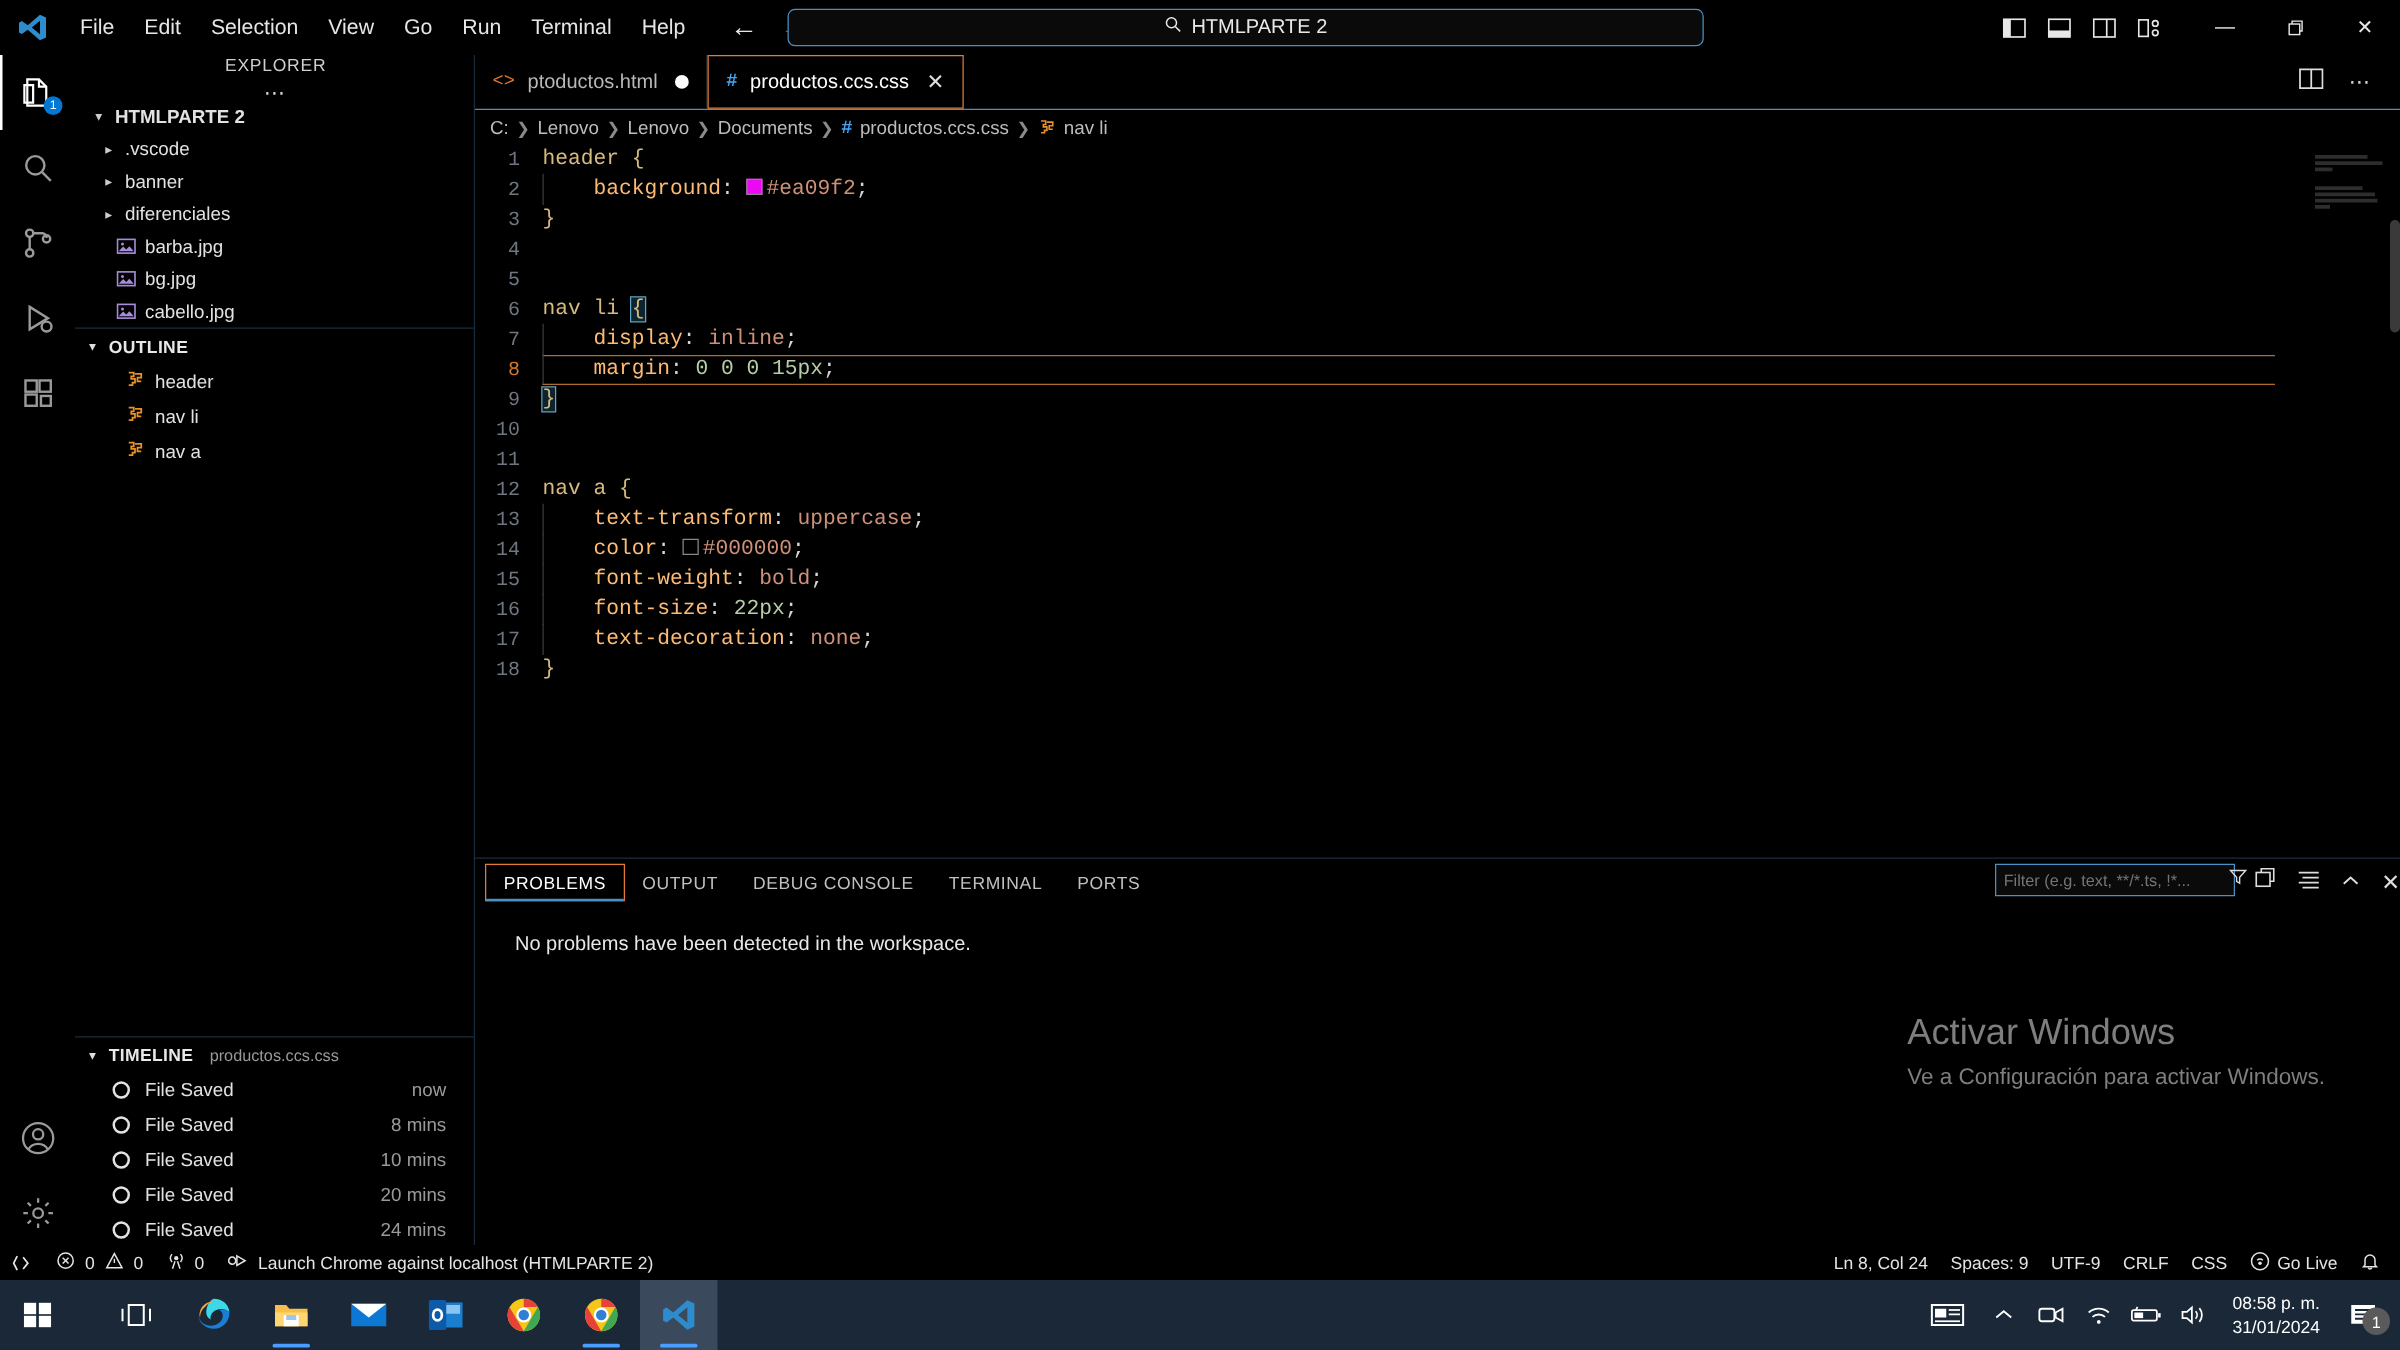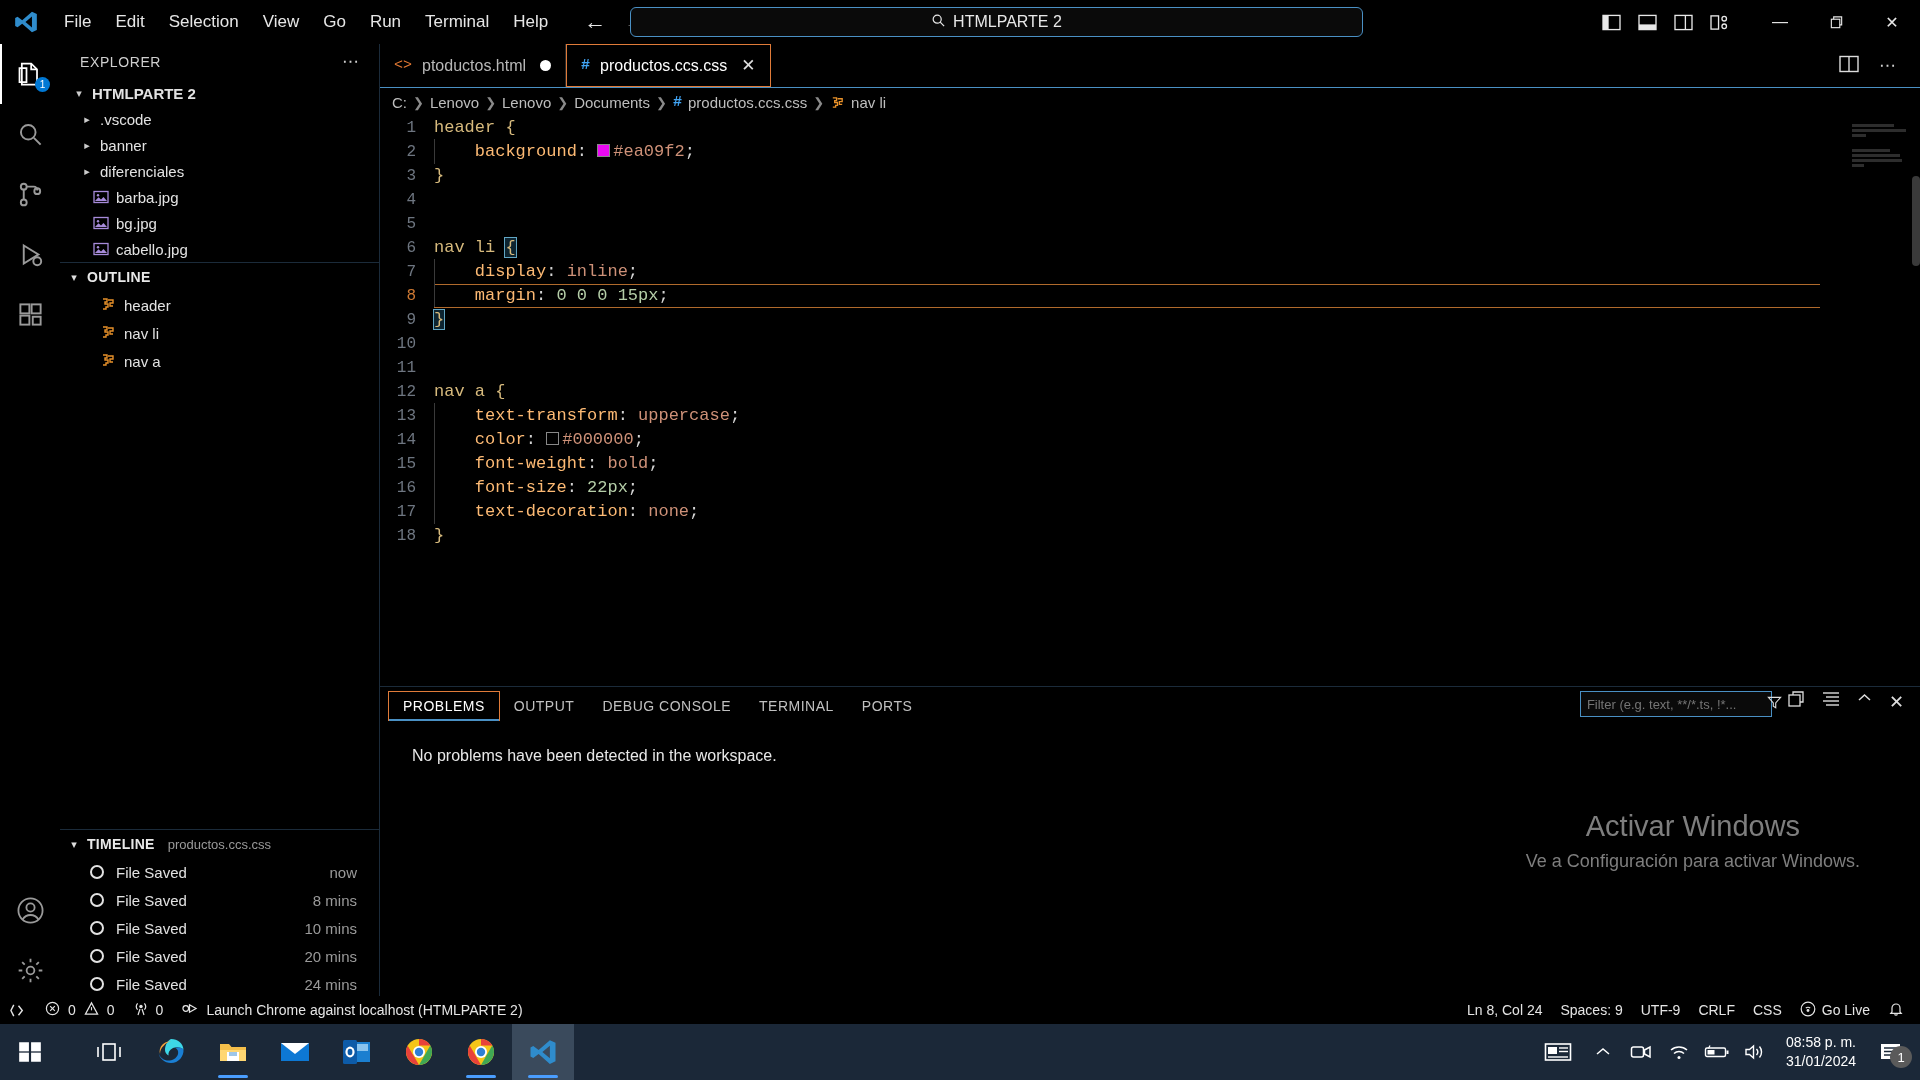--- a/index.html
+++ b/index.html
@@ -63,20 +63,21 @@
 
   
   .sidebar {
     position: absolute; left: 60px; top: 44px; width: 320px; height: 968px;
     background: #000; border-right: 1px solid #1b2b3a;
     display: flex; flex-direction: column;
   }
   .sidebar-title {
     height: 36px; display: flex; align-items: center; justify-content: space-between;
     padding: 0 18px 0 20px;
+    flex-direction: column;
   }
   .sidebar-title-text { color: #cfcfcf; font-size: 14px; letter-spacing: .6px; }
   .dots { color: #d0d0d0; font-size: 17px; letter-spacing: 2px; line-height: 10px; }
 
   .section { border-top: 1px solid #1b2b3a; }
   .section-header {
     height: 28px; display: flex; align-items: center; gap: 5px; padding-left: 6px;
     color: #e8e8e8;
   }
   .chev { width: 16px; display: flex; align-items: center; justify-content: center; font-size: 11px; color: #ddd; }
@@ -189,38 +190,38 @@
   .panel-tabs { height: 38px; display: flex; align-items: center; padding-left: 8px; position: relative; }
   .ptab {
     color: #c0c0c0; font-size: 14px; letter-spacing: .5px; padding: 0 14px; height: 30px;
     display: flex; align-items: center; position: relative;
   }
   .ptab.active { color: #fff; border: 1px solid #e07b39; }
   .ptab.active::after {
     content: ""; position: absolute; left: 0; right: 0; bottom: -1px; height: 2px; background: #4a90c4;
   }
   .panel-actions {
-    position: absolute; right: 16px; top: 4px; display: flex; align-items: flex-start; gap: 16px;
+    position: absolute; right: 0; top: 4px; display: flex; align-items: flex-end; gap: 16px;
     color: #ddd;
     margin-left: 16px;
   }
   .filter-box {
     width: 192px; height: 26px; border: 1px solid #4a90c4; background: #0a0a0a;
     display: flex; align-items: center; padding: 0 6px; gap: 4px;
   }
   .filter-input {
     flex: 1; background: transparent; border: none; outline: none;
     color: #bdbdbd; font-size: 13px; font-family: "Liberation Sans", sans-serif;
   }
   .panel-content { padding: 22px 0 0 32px; }
   .panel-msg { color: #e8e8e8; font-size: 16px; }
 
   
   .watermark {
-    position: absolute; right: 60px; bottom: 140px; text-align: center; pointer-events: none;
+    position: absolute; right: 60px; bottom: 140px; text-align: left; pointer-events: none;
   }
   .wm-title { color: #7e7e7e; font-size: 29px; }
   .wm-sub { color: #7e7e7e; font-size: 18px; margin-top: 8px; }
 
   
   .statusbar {
     position: absolute; left: 0; bottom: 56px; width: 1920px; height: 28px;
     background: #000; display: flex; align-items: center; color: #e4e4e4; font-size: 14px;
   }
   .sb-item { display: flex; align-items: center; gap: 5px; padding: 0 9px; height: 28px; white-space: nowrap; }

